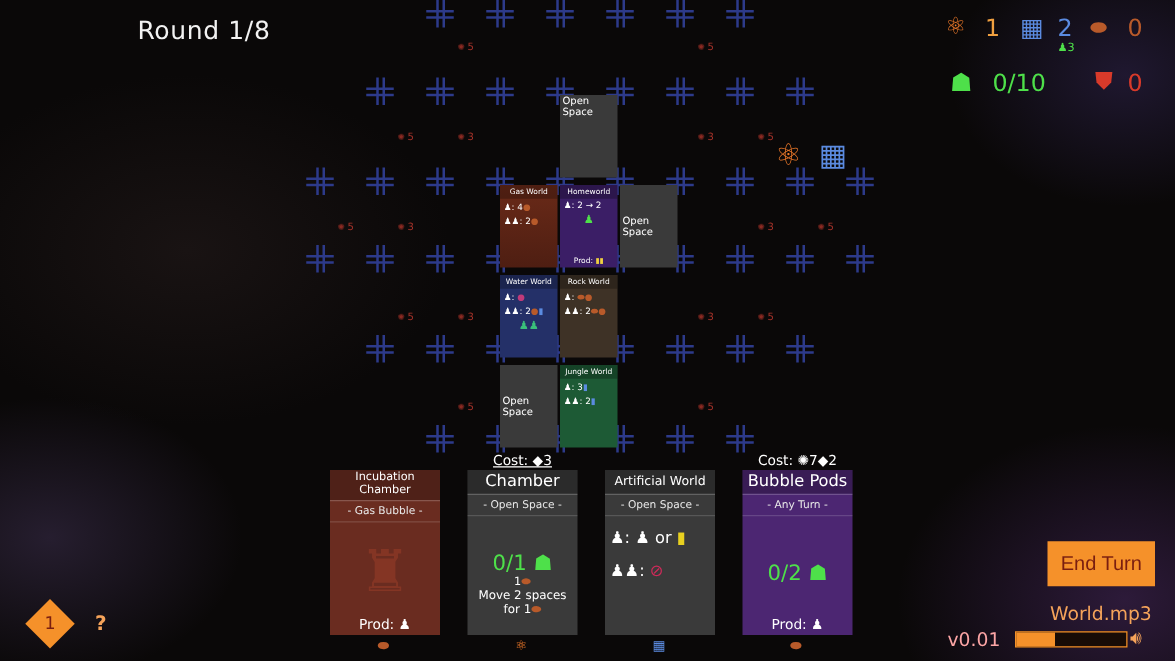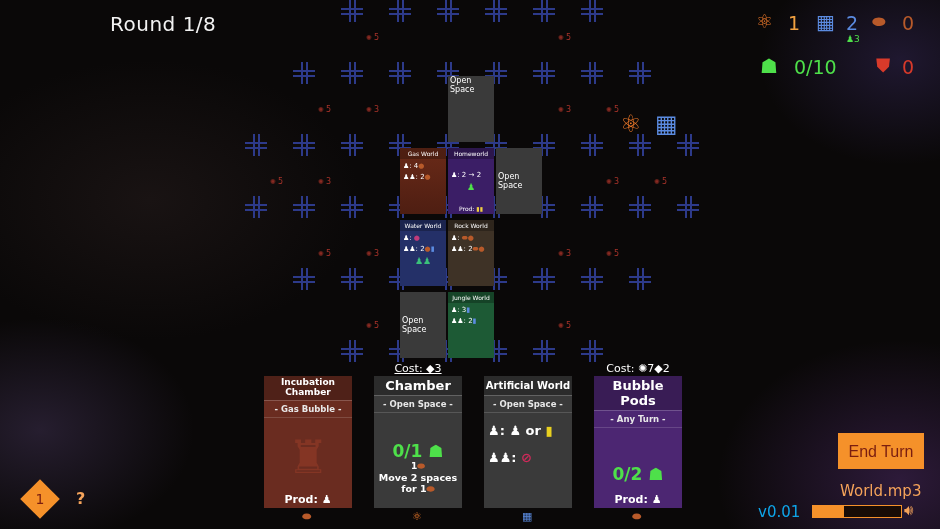--- a/index.html
+++ b/index.html
@@ -35,36 +35,36 @@
   .tile .big { padding:0 2px 0; font-size:8px; line-height:9px; }
   .tile .prod { position:absolute; bottom:2px; width:100%; text-align:center; font-size:6px; }
   .t-open { background:#3a3a3a; }
   .t-gas { background:linear-gradient(#6a2a18,#4e1e12); }
   .t-home { background:#3b1e66; }
   .t-water { background:#243068; }
   .t-rock { background:#3e3226; }
   .t-jungle { background:#1d5a35; }
 
   
-  .card { position:absolute; top:376px; width:88px; height:132px; box-sizing:border-box; text-align:center;font-weight:bold; }
+  .card { position:absolute; top:376px; width:88px; height:132px; box-sizing:border-box; text-align:center; }
   .card .ctitle { font-size:13px; padding:2px 0; background:rgba(0,0,0,0.25); }
   .card .ctitle.small { font-size:9px; line-height:10px; padding:1px 0 3px; }
   .card .csub { font-size:8.5px; padding:3px 0; border-top:1px solid rgba(255,255,255,0.2); border-bottom:1px solid rgba(255,255,255,0.15); color:#e8e8e8; }
   .card .cprod { position:absolute; bottom:2px; width:100%; font-size:11px; }
   .card-red { background:#6a2c20; }
   .card-grey { background:#3a3a3a; }
   .card-purple { background:#4c2672; }
   .cost { position:absolute; top:362px; font-size:11px; color:#fff; text-align:center; width:88px; }
   .green { color:#4ee04a; }
   .bottom-icon { position:absolute; top:510px; font-size:11px; }
 
   .res { position:absolute; font-size:19px; }
   .endturn { position:absolute; left:838px; top:433px; width:86px; height:36px; background:#f5912a; color:#7a1e10; font-size:16px; border:none; text-align:center; line-height:36px; }
   .song { position:absolute; left:840px; top:482px; font-size:15px; color:#f5a35a; }
-  .version { position:absolute; left:758px; top:503px; font-size:15px; color:#0ea5e9; }
+  .version { position:absolute; left:758px; top:503px; font-size:15px; color:#fca5a5; }
   .volbar { position:absolute; left:812px; top:505px; width:88px; height:11px; border:1px solid #f5912a; background:#180c06; }
   .volfill { width:35%; height:100%; background:#f5912a; }
   .speaker { position:absolute; left:904px; top:501px; font-size:15px; color:#f5a35a; }
   .diamond { position:absolute; left:26px; top:485px; width:28px; height:28px; background:#f5912a; transform:rotate(45deg); }
   .diamond-label { position:absolute; left:26px; top:485px; width:28px; height:28px; text-align:center; line-height:28px; color:#7a1e10; font-size:14px; }
   .help { position:absolute; left:76px; top:489px; font-size:16px; color:#f5a35a; font-weight:bold; }
 </style>
 </head>
 <body>
 
@@ -394,21 +394,21 @@
 <div class="tile t-open" style="left:448px;top:76px;">
   <div class="big">Open Space</div>
 </div>
 <div class="tile t-gas" style="left:400px;top:148px;">
   <div class="tname">Gas World</div>
   <div class="row">♟: <span>4</span><span style="color:#b85a2a">●</span></div>
   <div class="row">♟♟: <span>2</span><span style="color:#b85a2a">●</span></div>
 </div>
 <div class="tile t-home" style="left:448px;top:148px;">
   <div class="tname">Homeworld</div>
-  <div class="row" style="padding-top:12px">♟: <span>2 → 2</span></div>
+  <div class="row" style="padding-top:1px">♟: <span>2 → 2</span></div>
   <div class="row" style="text-align:center;color:#4ee04a;font-size:9px">♟</div>
   <div class="prod"><span>Prod:</span> <span style="color:#f0d040">▮▮</span></div>
 </div>
 <div class="tile t-open" style="left:496px;top:148px;">
   <div class="big" style="padding-top:24px">Open Space</div>
 </div>
 <div class="tile t-water" style="left:400px;top:220px;">
   <div class="tname">Water World</div>
   <div class="row">♟: <span style="color:#c03a7a">●</span></div>
   <div class="row">♟♟: <span>2</span><span style="color:#b85a2a">●</span><span style="color:#5b8be0">▮</span></div>

